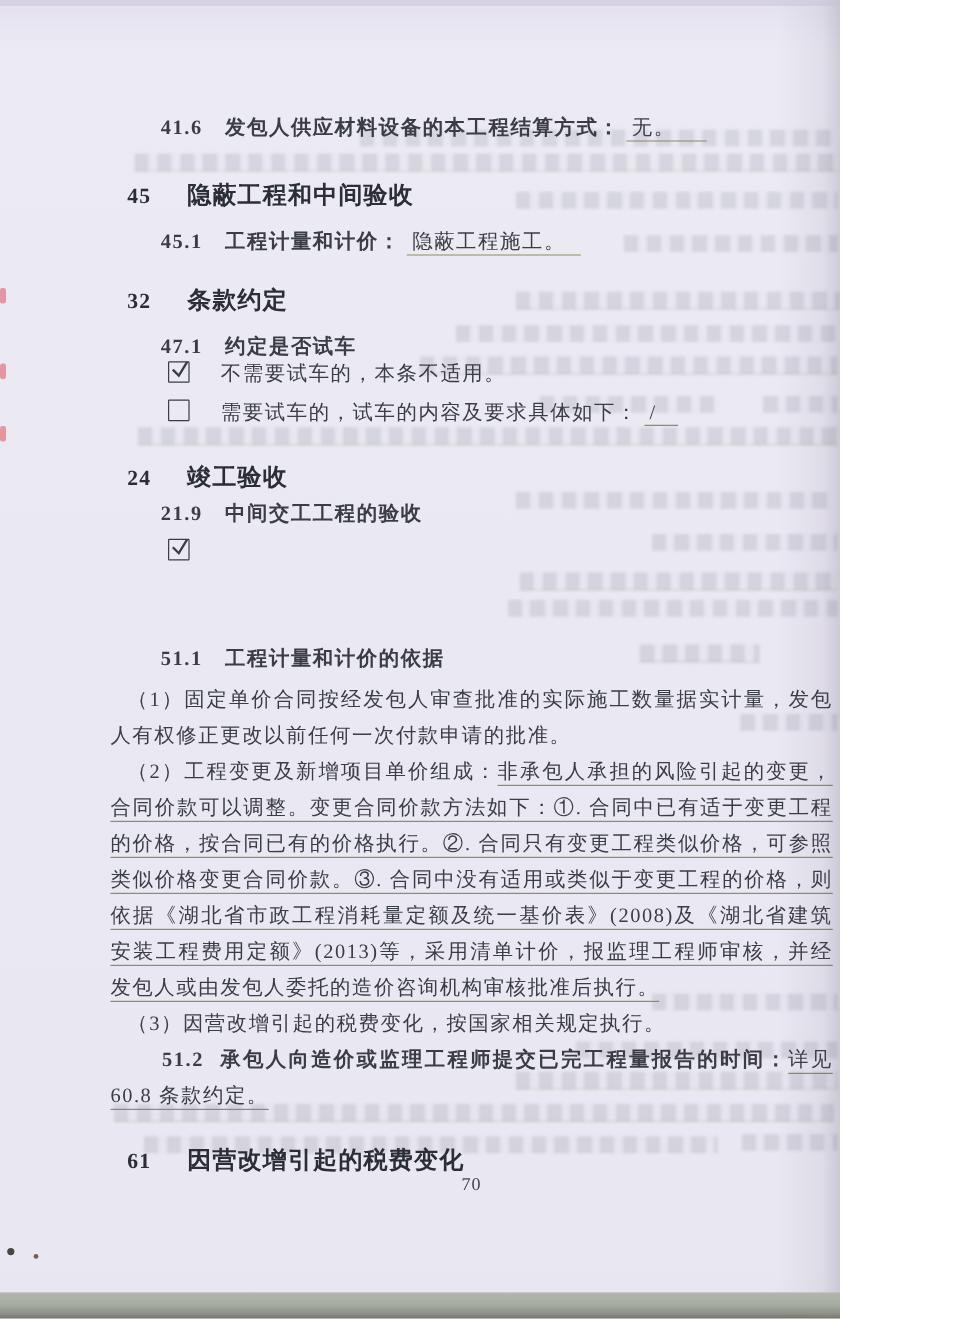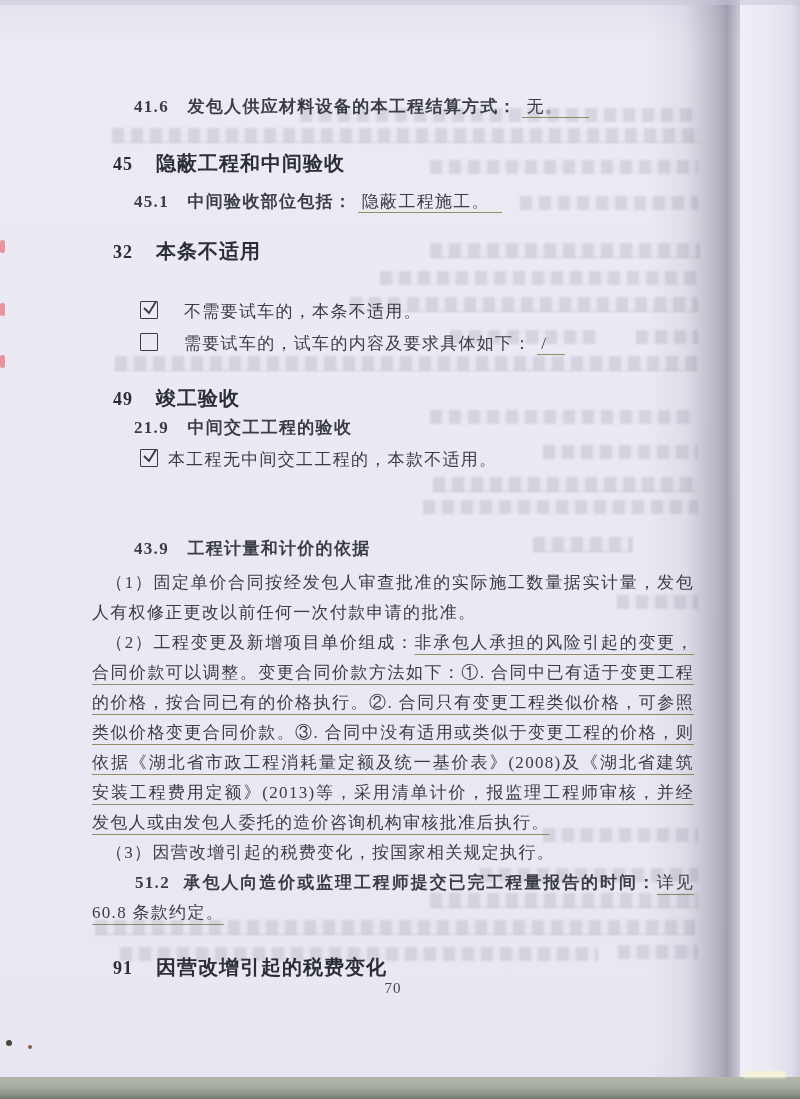--- a/index.html
+++ b/index.html
@@ -1,18 +1,18 @@
 <!DOCTYPE html>
 <html><head>
 <meta charset="utf-8">
 <style>
   html,body{margin:0;padding:0;}
   body{width:800px;height:1099px;overflow:hidden;
        font-family:"Liberation Serif","DejaVu Serif",serif;}
-  #page{position:relative;width:800px;height:1099px;
+  #page{position:relative;width:700px;height:1099px;
         background:linear-gradient(180deg,#e4e1ee 0%,#ecebf4 4%,#eae8f2 50%,#e9e7f1 96%,#e6e4ef 100%);
         overflow:hidden;}
   
   .top-edge{position:absolute;left:0;top:0;width:800px;height:5px;
         background:rgba(200,197,216,.55);z-index:6;}
   .fold-shadow{position:absolute;left:648px;top:0;width:92px;height:1099px;z-index:5;
         background:linear-gradient(90deg,rgba(90,86,112,0) 0%,rgba(90,86,112,.08) 40%,
         rgba(72,68,94,.30) 74%,rgba(66,62,88,.42) 86%,rgba(110,106,132,.22) 100%);}
   .right-strip{position:absolute;left:740px;top:0;width:60px;height:1099px;z-index:5;
         background:linear-gradient(90deg,#f0eef7 0%,#ebe9f3 45%,#e2dfec 85%,#cecbdc 100%);}
@@ -25,21 +25,21 @@
   .speck{position:absolute;border-radius:50%;z-index:4;}
   
   .bleed{position:absolute;height:14px;opacity:.5;filter:blur(1.2px);z-index:1;
         background:repeating-linear-gradient(90deg,rgba(124,127,142,.40) 0 12px,rgba(124,127,142,.05) 12px 19px);}
   .bleed.u{border-bottom:1px solid rgba(148,138,88,.50);}
   
   .t{position:absolute;z-index:3;white-space:nowrap;color:#3a3d44;
      font-size:17px;letter-spacing:1.3px;line-height:26px;}
   .h-sec{position:absolute;z-index:3;white-space:nowrap;color:#2b2e34;
      font-family:"Liberation Sans","DejaVu Sans",sans-serif;
-     font-weight:700;font-size:20px;letter-spacing:1px;line-height:26px;text-align:center;}
+     font-weight:700;font-size:20px;letter-spacing:1px;line-height:26px;}
   .h-sec .num{display:inline-block;min-width:34px;margin-right:16px;
      font-family:"Liberation Serif",serif;font-weight:700;font-size:18px;}
   .sub-num{font-weight:700;margin-right:13px;}
   .sub-b{font-weight:700;}
   .para{position:absolute;z-index:3;left:92px;width:602px;margin:0;color:#3a3d44;
      font-size:17px;letter-spacing:1.3px;line-height:30px;text-align:justify;}
   .fill-line{border-bottom:1.6px solid rgba(133,123,72,.85);padding:0 26px 1px 4px;}
   .fill-wrap{text-decoration:underline;text-decoration-color:rgba(133,123,72,.85);
      text-decoration-thickness:1.4px;text-underline-offset:6px;}
   .cb{display:inline-block;width:16px;height:16px;border:1.7px solid #3a3d44;
@@ -80,65 +80,69 @@
     <span class="sub-num">41.6</span>
     <span class="sub-b">发包人供应材料设备的本工程结算方式：</span>
     <span class="fill-line">无。</span>
   </div>
 
   <div class="h-sec" style="left:106px;top:150px">
     <span class="num">45</span><span>隐蔽工程和中间验收</span>
   </div>
   <div class="t" style="left:134px;top:189px">
     <span class="sub-num">45.1</span>
-    <span class="sub-b">中间验收部位包括：</span>
+    <span class="sub-b">工程计量和计价：</span>
     <span class="fill-line" style="padding-right:12px">隐蔽工程施工。</span>
   </div>
 
   <div class="h-sec" style="left:106px;top:238px">
-    <span class="num">32</span><span>本条不适用</span>
+    <span class="num">32</span><span>条款约定</span>
+  </div>
+  <div class="t" style="left:134px;top:276px">
+    <span class="sub-num">47.1</span>
+    <span class="sub-b">约定是否试车</span>
   </div>
   <div class="t" style="left:140px;top:331px">
     <span class="cb"></span><span>需要试车的，试车的内容及要求具体如下：</span>
     <span class="fill-line" style="padding:0 18px 1px 4px">/</span>
   </div>
   <div class="t" style="left:140px;top:299px">
     <span class="cb"><svg viewBox="0 0 18 18">
           <polyline points="3,9 8,14 15,2.5" fill="none" stroke="#3a3d44" stroke-width="1.9"></polyline>
         </svg></span><span>不需要试车的，本条不适用。</span>
   </div>
 
   <div class="h-sec" style="left:106px;top:385px">
-    <span class="num">49</span><span>竣工验收</span>
+    <span class="num">24</span><span>竣工验收</span>
   </div>
   <div class="t" style="left:134px;top:415px">
     <span class="sub-num">21.9</span>
     <span class="sub-b">中间交工工程的验收</span>
   </div>
   <div class="t" style="left:140px;top:447px">
     <span class="cb" style="margin-right:10px"><svg viewBox="0 0 18 18">
           <polyline points="3,9 8,14 15,2.5" fill="none" stroke="#3a3d44" stroke-width="1.9"></polyline>
-        </svg></span><span>本工程无中间交工工程的，本款不适用。</span>
+        </svg></span>
   </div>
 
   <div class="t" style="left:134px;top:536px">
-    <span class="sub-num">43.9</span>
+    <span class="sub-num">51.1</span>
     <span class="sub-b">工程计量和计价的依据</span>
   </div>
 
   <p class="para" style="top:568px;text-indent:14px">（1）固定单价合同按经发包人审查批准的实际施工数量据实计量，发包人有权修正更改以前任何一次付款申请的批准。</p>
 
   <p class="para" style="top:628px;text-indent:14px"><span>（2）工程变更及新增项目单价组成：</span><span class="fill-wrap">非承包人承担的风险引起的变更，合同价款可以调整。变更合同价款方法如下：①. 合同中已有适于变更工程的价格，按合同已有的价格执行。②. 合同只有变更工程类似价格，可参照类似价格变更合同价款。③. 合同中没有适用或类似于变更工程的价格，则依据《湖北省市政工程消耗量定额及统一基价表》(2008)及《湖北省建筑安装工程费用定额》(2013)等，采用清单计价，报监理工程师审核，并经发包人或由发包人委托的造价咨询机构审核批准后执行。</span></p>
 
   <p class="para" style="top:838px;text-indent:14px">（3）因营改增引起的税费变化，按国家相关规定执行。</p>
 
   <p class="para" style="top:868px;text-indent:43px"><span class="sub-num">51.2</span><span class="sub-b">承包人向造价或监理工程师提交已完工程量报告的时间：</span><span class="fill-wrap">详见 60.8 条款约定。</span></p>
 
   <div class="h-sec" style="left:106px;top:954px">
-    <span class="num">91</span><span>因营改增引起的税费变化</span>
+    <span class="num">61</span><span>因营改增引起的税费变化</span>
   </div>
 
   <div class="pageno" style="top:980px">70</div>
 
   <div class="red-mark" style="top:240px"></div>
   <div class="red-mark" style="top:303px"></div>
   <div class="red-mark" style="top:355px"></div>
   <div class="speck" style="left:6px;top:1040px;width:6px;height:6px;background:#4a463f"></div>
   <div class="speck" style="left:28px;top:1045px;width:4px;height:4px;background:#7d5f49"></div>
   <div class="top-edge"></div>

